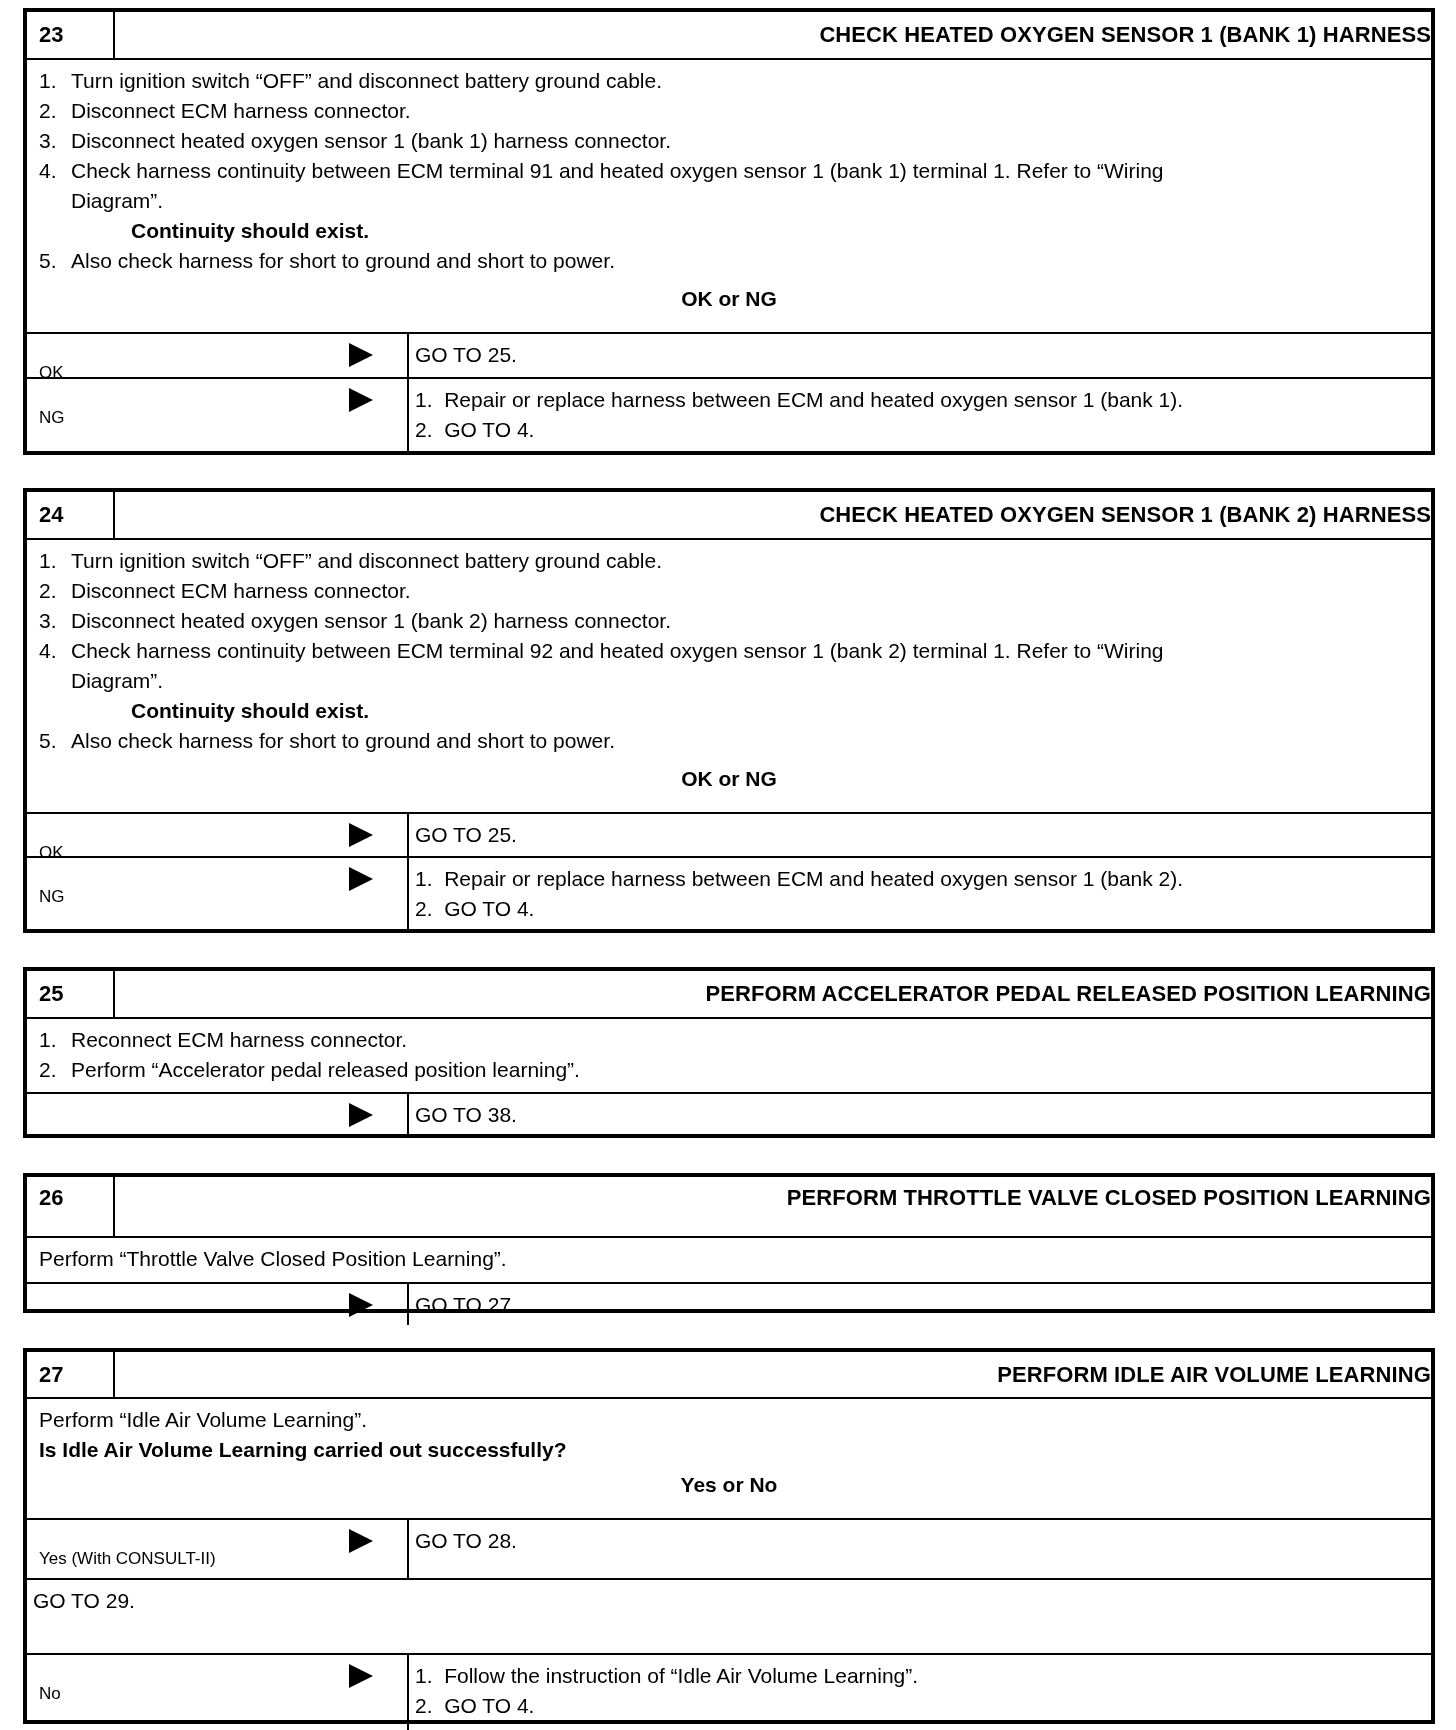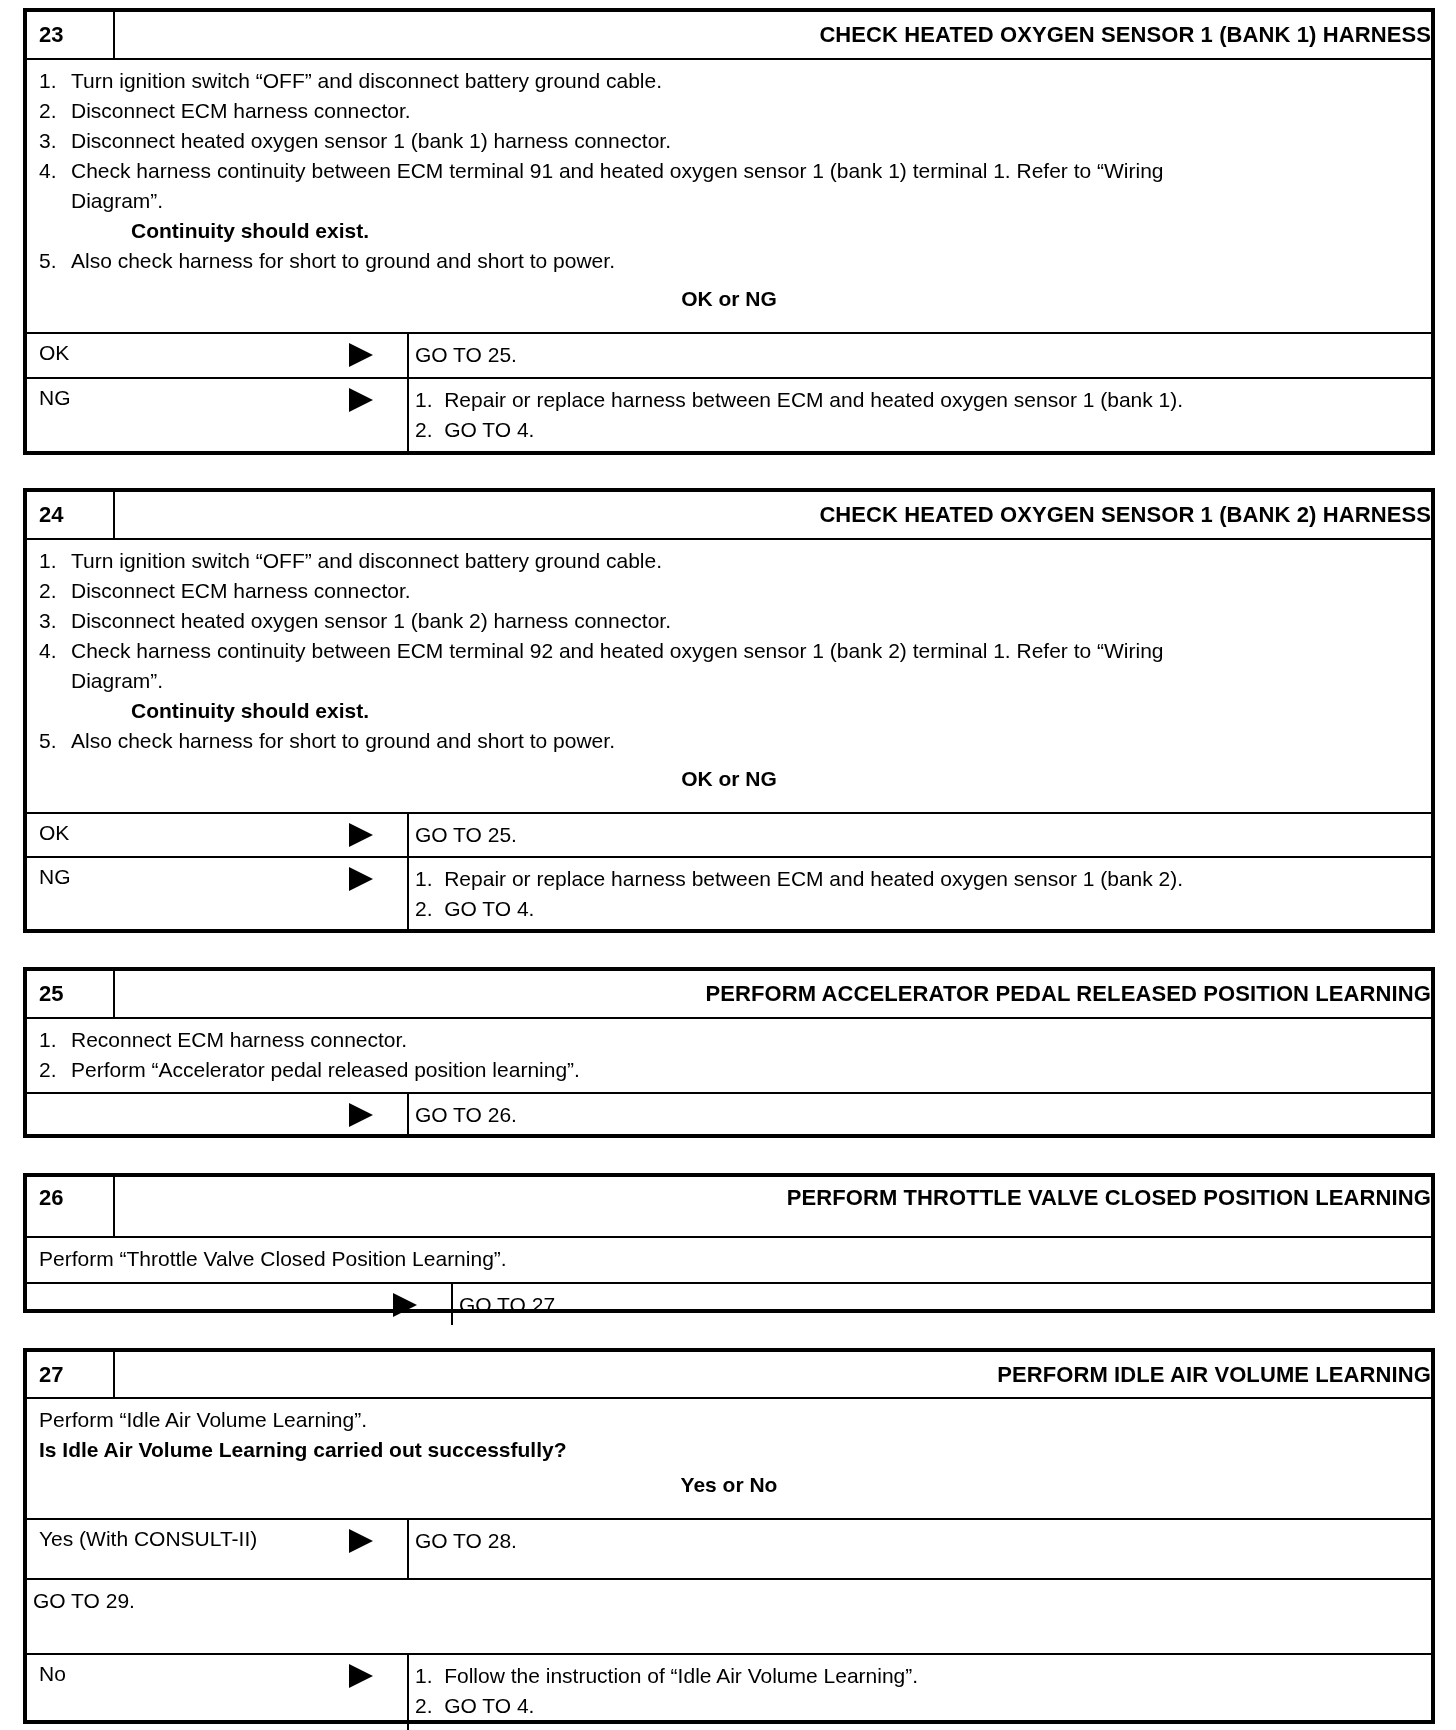--- a/index.html
+++ b/index.html
@@ -17,21 +17,21 @@
   .li .n { width: 32px; flex: none; }
   .li .t { flex: 1; white-space: pre; }
   .cont { padding-left: 60px; }
   .bold { font-weight: bold; }
   .plain { white-space: pre; }
   .verdict { position: absolute; left: 0; right: 0; bottom: 18px; text-align: center;
              font-weight: bold; font-size: 21px; }
   .row { display: flex; box-sizing: border-box; border-bottom: 2px solid #000; }
   .row:last-child { border-bottom: none; }
   .cond { width: 382px; box-sizing: border-box; border-right: 2px solid #000;
-          position: relative; padding: 4px 0 0 12px; font-size: 21px; line-height: 30px; }
+          position: relative; padding: 24px 0 0 12px; font-size: 17px; line-height: 30px; }
   .cond .lbl { display: block; width: 270px; }
   .arrow { position: absolute; left: 322px; top: 9px; width: 0; height: 0;
            border-top: 12px solid transparent; border-bottom: 12px solid transparent;
            border-left: 24px solid #000; }
   .act { flex: 1; padding: 6px 0 0 6px; font-size: 21px; line-height: 30px; }
 </style>
 </head>
 <body>
 
 <div class="box" style="top:8px;height:447px;">
@@ -162,34 +162,34 @@
         <span class="n">2.</span>
         <span class="t">Perform “Accelerator pedal released position learning”.</span>
       </div>
   </div>
   <div class="row" style="height:40px;">
     <div class="cond">
         <span class="lbl"></span>
         <span class="arrow"></span>
       </div>
     <div class="act">
-        <div class="plain">GO TO 26.</div>
+        <div class="plain">GO TO 38.</div>
       </div>
   </div>
 </div>
 
 <div class="box" style="top:1173px;height:140px;">
   <div class="hdr" style="height:61px;">
     <div class="num" style="padding-top:8px;">26</div>
     <div class="title" style="padding-top:8px;">PERFORM THROTTLE VALVE CLOSED POSITION LEARNING</div>
   </div>
   <div class="body" style="height:46px;">
     <div class="plain">Perform “Throttle Valve Closed Position Learning”.</div>
   </div>
-  <div class="row" style="height:41px;margin-left:44px;">
+  <div class="row" style="height:41px;">
     <div class="cond">
         <span class="lbl"></span>
         <span class="arrow"></span>
       </div>
     <div class="act">
         <div class="plain">GO TO 27.</div>
       </div>
   </div>
 </div>
 

